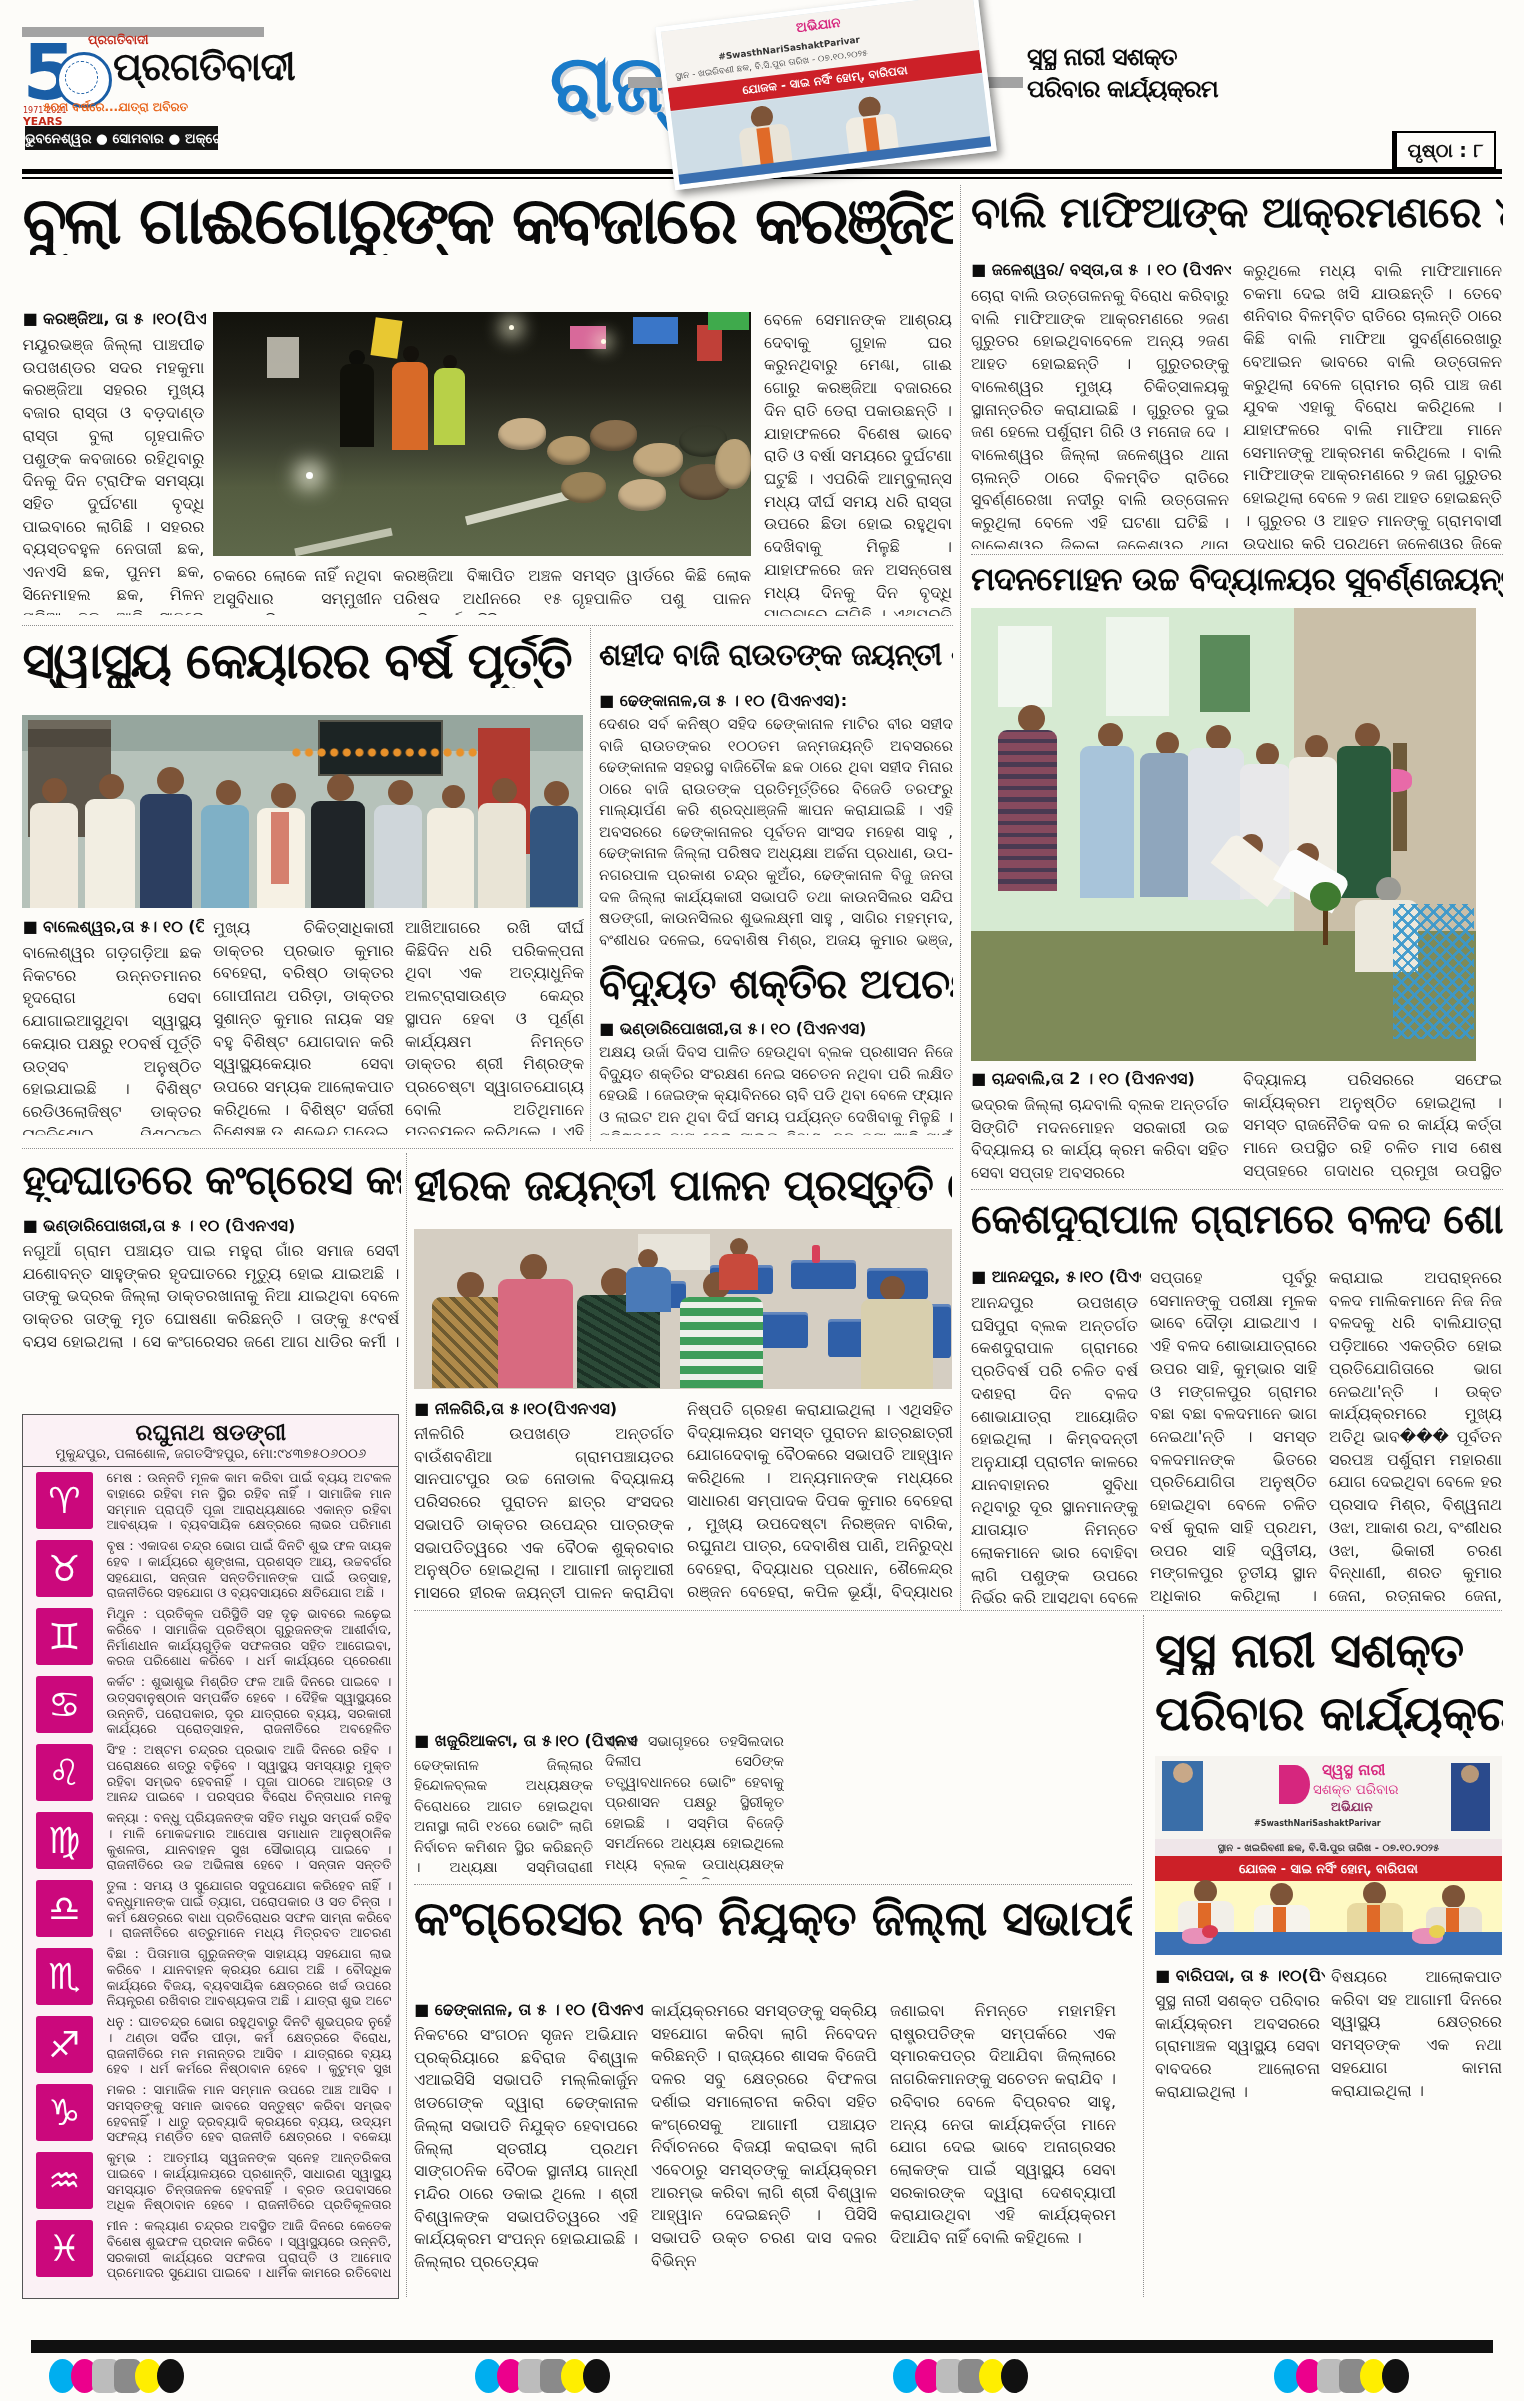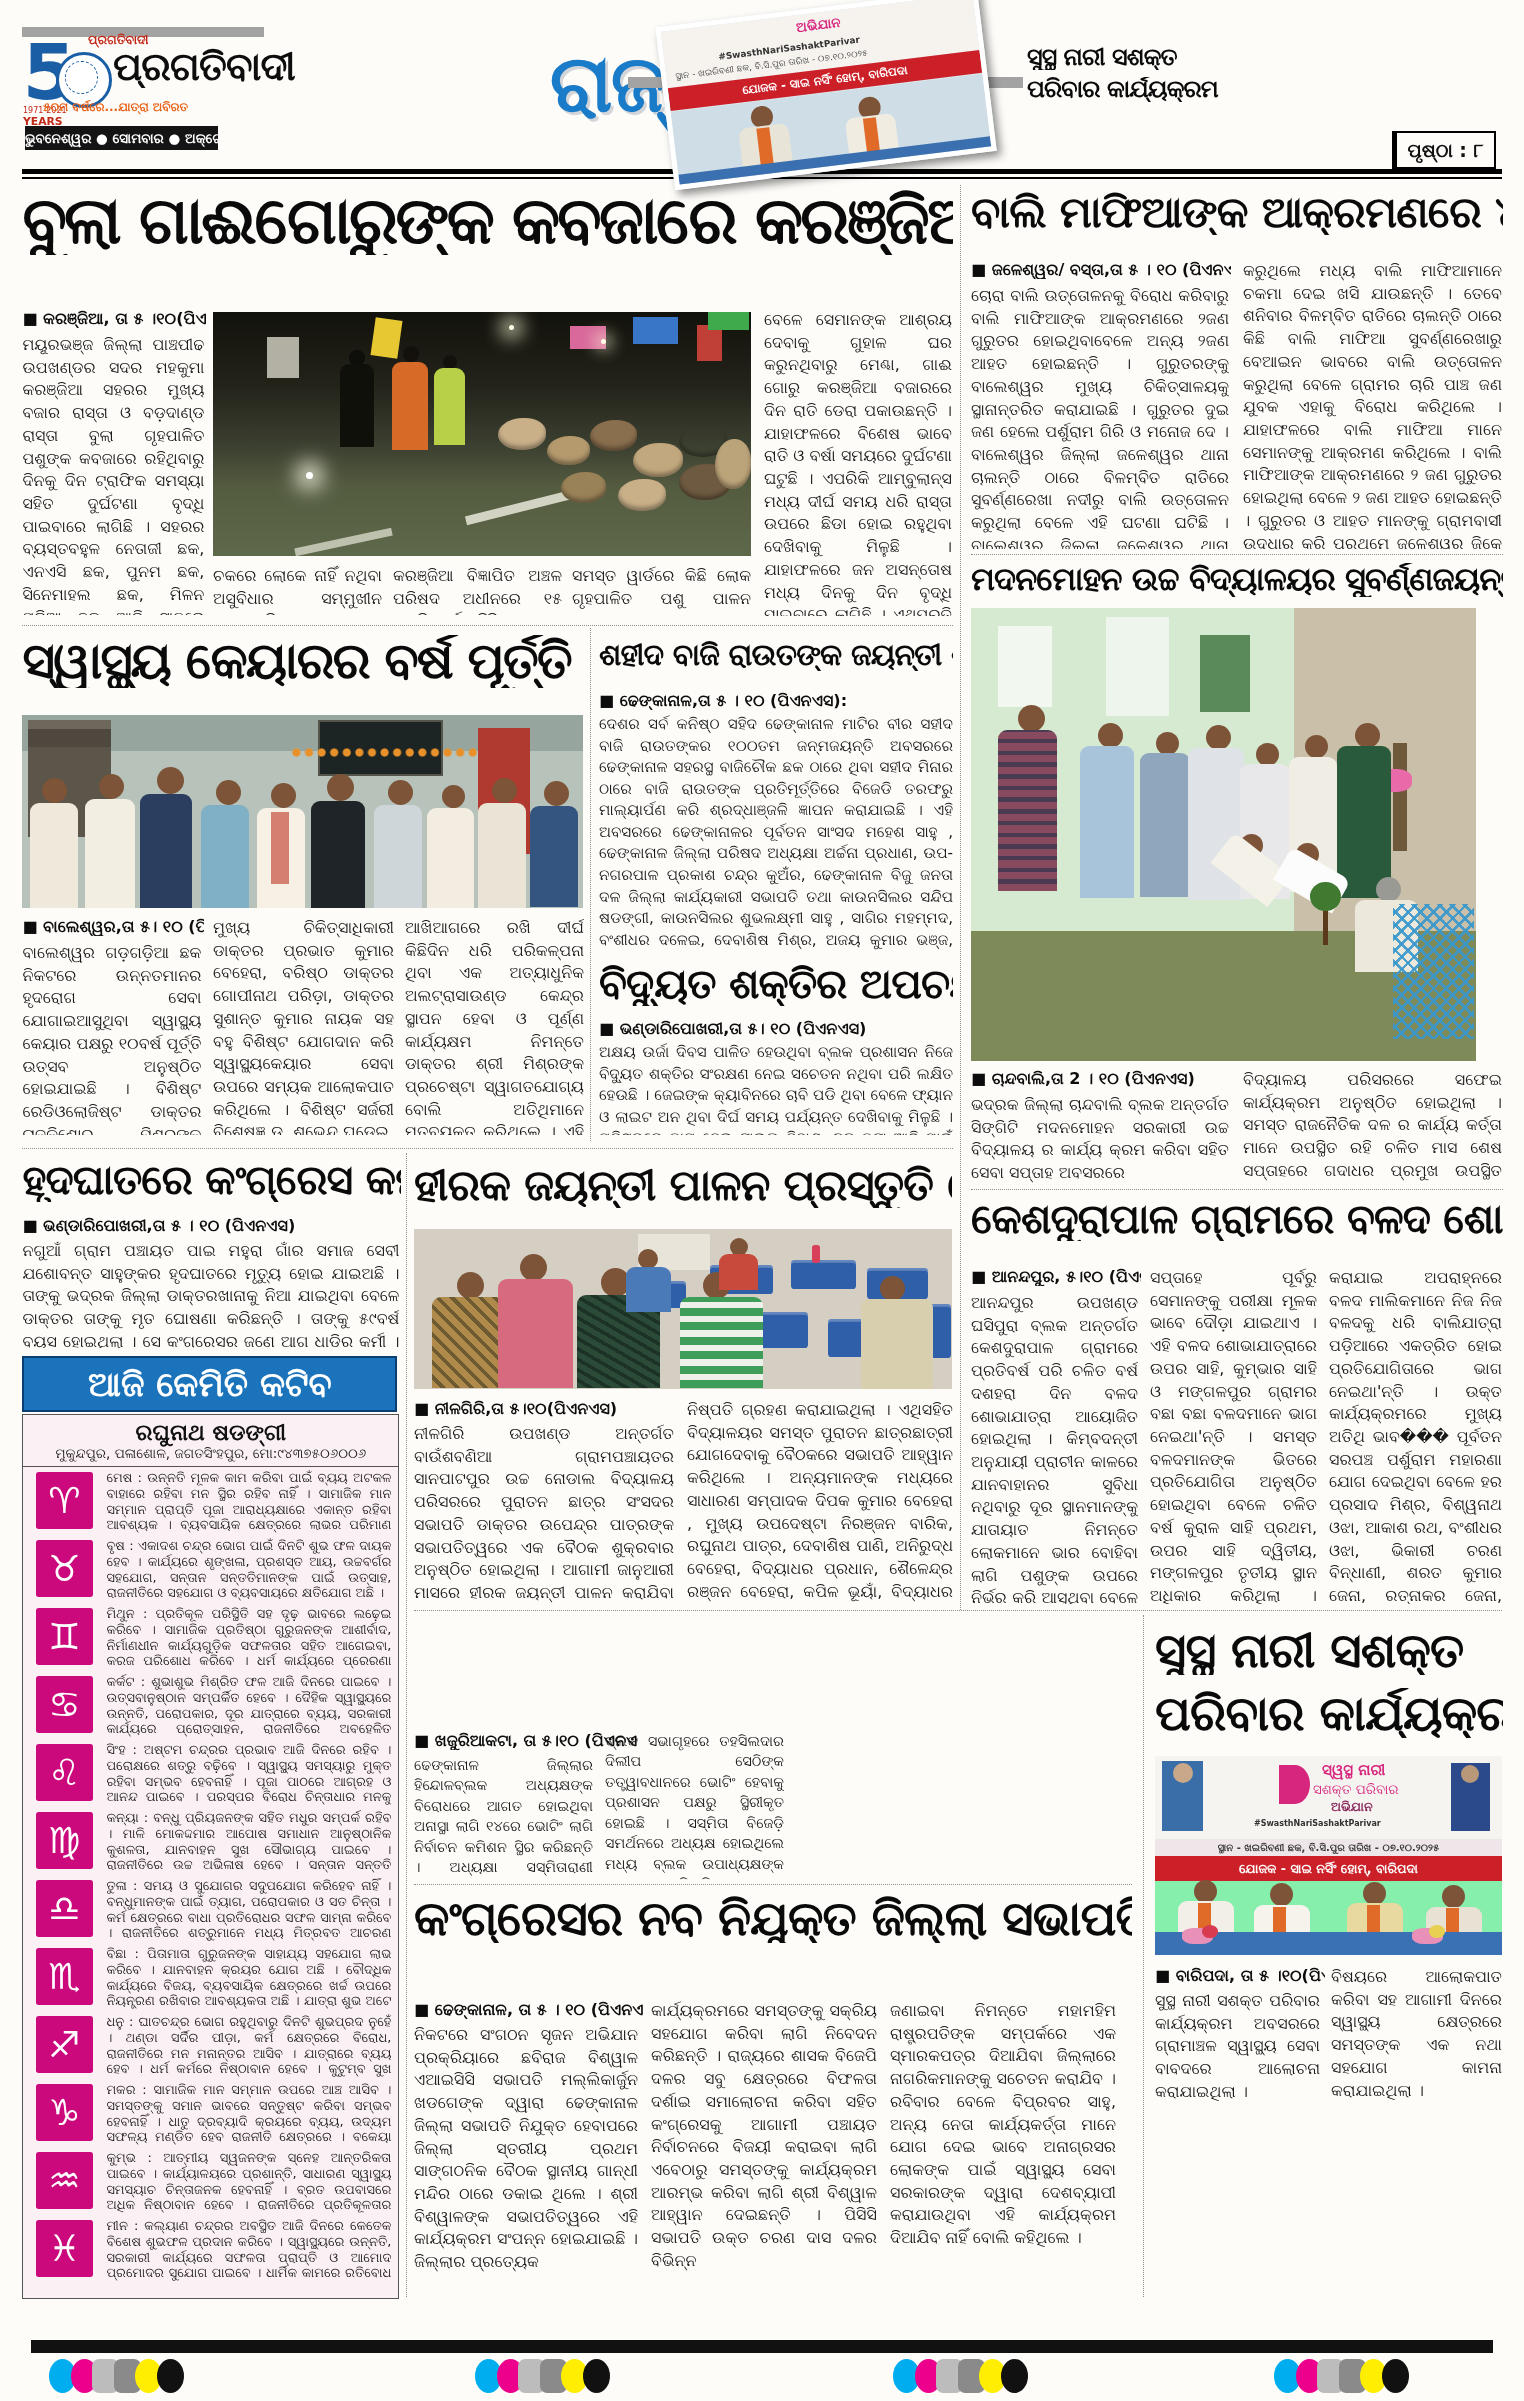--- a/index.html
+++ b/index.html
@@ -196,21 +196,20 @@
   <div class="body" style="left:599px;top:1042px;width:354px;height:93px;font-size:15.2px">ଅକ୍ଷୟ ଉର୍ଜା ଦିବସ ପାଳିତ ହେଉଥିବା ବ୍ଲକ ପ୍ରଶାସନ ନିଜେ ବିଦ୍ୟୁତ ଶକ୍ତିର ସଂରକ୍ଷଣ ନେଇ ସଚେତନ ନଥିବା ପରି ଲକ୍ଷିତ ହେଉଛି । ଜେଇଙ୍କ କ୍ୟାବିନରେ ଚାବି ପଡି ଥିବା ବେଳେ ଫ୍ୟାନ ଓ ଲାଇଟ ଅନ ଥିବା ଦିର୍ଘ ସମୟ ପର୍ଯ୍ୟନ୍ତ ଦେଖିବାକୁ ମିଳୁଛି । ପରିସରରେ କାମ ନେଇ ଟାଇଲ ବିଛାଣ, ଚଡ କଟା ଆଦି ପାଇଁ ବ୍ଲକ ବିଦ୍ୟୁତରୁ ସଂଲଗ୍ନ କରି ସ୍ୱତନ୍ତ୍ର ମିଟର ନବସାଇ ବିଡିଓଙ୍କୁ ହାତ କରି ବିଦ୍ୟୁତ ଖର୍ଚ୍ଚ କରୁଥିବା ପରି ଲକ୍ଷିତ ହେଉଛି ।</div>
 
   <div class="hdot" style="left:22.4px;top:1148px;width:931px"></div>
 
   <div class="hl" style="left:22.4px;top:1159px;width:379px;font-size:41px">ହୃଦଘାତରେ କଂଗ୍ରେସ କର୍ମୀଙ୍କ ମୃତ୍ୟୁ</div>
   <div class="dl" style="left:22.4px;top:1216px;width:377px">■ ଭଣ୍ଡାରିପୋଖରୀ,ତା ୫ । ୧୦ (ପିଏନଏସ)</div>
   <div class="body" style="left:22.4px;top:1240px;width:377px;height:108px">ନଗୁଆଁ ଗ୍ରାମ ପଞ୍ଚାୟତ ପାଇ ମହୁରା ଗାଁର ସମାଜ ସେବୀ ଯଶୋବନ୍ତ ସାହୁଙ୍କର ହୃଦଘାତରେ ମୃତ୍ୟୁ ହୋଇ ଯାଇଅଛି । ତାଙ୍କୁ ଭଦ୍ରକ ଜିଲ୍ଲା ଡାକ୍ତରଖାନାକୁ ନିଆ ଯାଇଥିବା ବେଳେ ଡାକ୍ତର ତାଙ୍କୁ ମୃତ ଘୋଷଣା କରିଛନ୍ତି । ତାଙ୍କୁ ୫୯ବର୍ଷ ବୟସ ହୋଇଥିଲା । ସେ କଂଗ୍ରେସର ଜଣେ ଆଗ ଧାଡିର କର୍ମୀ । ତାଙ୍କ ମୃତ୍ୟୁ ଖବର ପାଇ ଜିଲ୍ଲା କଂଗ୍ରେସର ପ୍ରାକ୍ତନ ସଭାପତି ସୁବ୍ରତ ଦାସ ମେଡିକାଲରେ ପହଞ୍ଚିବା ସହ ଶ୍ମଶାନ ପର୍ଯ୍ୟନ୍ତ ସହ ଯାଇ ଶେଷ ସମ୍ମାନ ପ୍ରଦର୍ଶନ କରିଥିଲେ ।</div>
 
   <div class="vdot" style="left:406px;top:1153px;height:1144px"></div>
 
-  <div class="abs" style="left:22.4px;top:1356px;width:371px;height:52px;background:#1b74bb;border:2.7px solid #0a3f74;color:#fff;font-size:34px;font-weight:bold;text-align:center;line-height:52px;white-space:nowrap;overflow:hidden">ଆଜି କେମିତି କଟିବ</div>
   <div class="abs" style="left:22.4px;top:1414px;width:375px;height:883px;border:1.8px solid #555;background:#fbf1f5">
     <div style="text-align:center;font-size:22.4px;font-weight:bold;color:#111;margin-top:3.6px">ରଘୁନାଥ ଷଡଙ୍ଗୀ</div>
     <div style="text-align:center;font-size:13.5px;color:#222;border-bottom:1.8px solid #555;padding-bottom:4.5px;white-space:nowrap;overflow:hidden">ମୁକୁନ୍ଦପୁର, ପଳାଶୋଳ, ଜଗତସିଂହପୁର, ମୋ:୯୪୩୭୫୦୬୦୦୬</div>
     <div class="zrow">
         <div class="zicon">♈</div>
         <div class="ztext">ମେଷ : ଉନ୍ନତି ମୂଳକ କାମ କରିବା ପାଇଁ ବ୍ୟୟ ଅଟକଳ ବାହାରେ ରହିବା ମନ ସ୍ଥିର ରହିବ ନାହିଁ । ସାମାଜିକ ମାନ ସମ୍ମାନ ପ୍ରାପ୍ତି ପୂଜା ଆରାଧ୍ୟକ୍ଷାରେ ଏକାନ୍ତ ରହିବା ଆବଶ୍ୟକ । ବ୍ୟବସାୟିକ କ୍ଷେତ୍ରରେ ଲାଭର ପରିମାଣ କମିବ ।</div>
       </div>
     <div class="zrow">
         <div class="zicon">♉</div>
         <div class="ztext">ବୃଷ : ଏକାଦଶ ଚନ୍ଦ୍ର ଭୋଗ ପାଇଁ ଦିନଟି ଶୁଭ ଫଳ ଦାୟକ ହେବ । କାର୍ଯ୍ୟରେ ଶୃଙ୍ଖଳା, ପ୍ରଶସ୍ତ ଆୟ, ଉଚ୍ଚବର୍ଗର ସହଯୋଗ, ସନ୍ତାନ ସନ୍ତତିମାନଙ୍କ ପାଇଁ ଉତ୍ସାହ, ରାଜନୀତିରେ ସହଯୋଗ ଓ ବ୍ୟବସାୟରେ କ୍ଷତିଯୋଗ ଅଛି ।</div>
@@ -303,21 +302,21 @@
   <div class="hdot" style="left:414px;top:1884px;width:718px"></div>
 
   <div class="hl" style="left:414px;top:1893px;width:718px;font-size:48px">କଂଗ୍ରେସର ନବ ନିଯୁକ୍ତ ଜିଲ୍ଲା ସଭାପତିଙ୍କ ସାଙ୍ଗଠନିକ ବୈଠକ</div>
   <div class="dl" style="left:414px;top:2000px;width:229px">■ ଢେଙ୍କାନାଳ, ତା ୫ । ୧୦ (ପିଏନଏସ)</div>
   <div class="body" style="left:414px;top:2024px;width:224px;height:294px">ନିକଟରେ ସଂଗଠନ ସୃଜନ ଅଭିଯାନ ପ୍ରକ୍ରିୟାରେ ଛବିରାଜ ବିଶ୍ୱାଳ ଏଆଇସିସି ସଭାପତି ମଲ୍ଲିକାର୍ଜୁନ ଖଡଗେଙ୍କ ଦ୍ୱାରା ଢେଙ୍କାନାଳ ଜିଲ୍ଲା ସଭାପତି ନିଯୁକ୍ତ ହେବାପରେ ଜିଲ୍ଲା ସ୍ତରୀୟ ପ୍ରଥମ ସାଙ୍ଗଠନିକ ବୈଠକ ସ୍ଥାନୀୟ ଗାନ୍ଧୀ ମନ୍ଦିର ଠାରେ ଡକାଇ ଥିଲେ । ଶ୍ରୀ ବିଶ୍ୱାଳଙ୍କ ସଭାପତିତ୍ୱରେ ଏହି କାର୍ଯ୍ୟକ୍ରମ ସଂପନ୍ନ ହୋଇଯାଇଛି । ଜିଲ୍ଲାର ପ୍ରତ୍ୟେକ</div>
   <div class="body" style="left:651px;top:2000px;width:226px;height:318px">କାର୍ଯ୍ୟକ୍ରମରେ ସମସ୍ତଙ୍କୁ ସକ୍ରିୟ ସହଯୋଗ କରିବା ଲାଗି ନିବେଦନ କରିଛନ୍ତି । ରାଜ୍ୟରେ ଶାସକ ବିଜେପି ଦଳର ସବୁ କ୍ଷେତ୍ରରେ ବିଫଳତା ଦର୍ଶାଇ ସମାଲୋଚନା କରିବା ସହିତ କଂଗ୍ରେସକୁ ଆଗାମୀ ପଞ୍ଚାୟତ ନିର୍ବାଚନରେ ବିଜୟୀ କରାଇବା ଲାଗି ଏବେଠାରୁ ସମସ୍ତଙ୍କୁ କାର୍ଯ୍ୟକ୍ରମ ଆରମ୍ଭ କରିବା ଲାଗି ଶ୍ରୀ ବିଶ୍ୱାଳ ଆହ୍ୱାନ ଦେଇଛନ୍ତି । ପିସିସି ସଭାପତି ଉକ୍ତ ଚରଣ ଦାସ ଦଳର ବିଭିନ୍ନ</div>
   <div class="body" style="left:890px;top:2000px;width:226px;height:318px">ଜଣାଇବା ନିମନ୍ତେ ମହାମହିମ ରାଷ୍ଟ୍ରପତିଙ୍କ ସମ୍ପର୍କରେ ଏକ ସ୍ମାରକପତ୍ର ଦିଆଯିବା ଜିଲ୍ଲାରେ ନାଗରିକମାନଙ୍କୁ ସଚେତନ କରାଯିବ । ରବିବାର ବେଳେ ବିପ୍ରବର ସାହୁ, ଅନ୍ୟ ନେତା କାର୍ଯ୍ୟକର୍ତ୍ତା ମାନେ ଯୋଗ ଦେଇ ଭାବେ ଅନାଗ୍ରସର ଲୋକଙ୍କ ପାଇଁ ସ୍ୱାସ୍ଥ୍ୟ ସେବା ସରକାରଙ୍କ ଦ୍ୱାରା ଦେଶବ୍ୟାପୀ କରାଯାଉଥିବା ଏହି କାର୍ଯ୍ୟକ୍ରମ ଦିଆଯିବ ନାହିଁ ବୋଲି କହିଥିଲେ ।</div>
 
   <div class="hl" style="left:1155px;top:1625px;width:348px;font-size:48px">ସୁସ୍ଥ ନାରୀ ସଶକ୍ତ</div>
   <div class="hl" style="left:1155px;top:1688px;width:348px;font-size:48px">ପରିବାର କାର୍ଯ୍ୟକ୍ରମ</div>
-  <div class="photo" style="left:1155px;top:1756px;width:347px;height:199px;background:#86efac">
+  <div class="photo" style="left:1155px;top:1756px;width:347px;height:199px;background:#fef9c3">
     <div class="abs" style="left:0;top:0;width:347px;height:83px;background:#f6f4f0"></div>
     <div class="abs" style="left:7.2px;top:5.4px;width:41px;height:70px;background:#3a6ea8"></div>
     <div class="head" style="left:18px;top:7.2px;width:20px;height:20px;background:#c8a888"></div>
     <div class="abs" style="left:296px;top:7.2px;width:39px;height:68px;background:#2a4a8c"></div>
     <div class="head" style="left:306px;top:9px;width:18px;height:18px;background:#b89878"></div>
     <div class="abs" style="left:124px;top:9px;width:30.5px;height:39px;background:#d6267e;border-radius:0 60% 60% 0"></div>
     <div class="abs" style="left:167px;top:5.4px;font-size:15.2px;font-weight:bold;color:#d6267e;white-space:nowrap">ସ୍ୱସ୍ଥ ନାରୀ</div>
     <div class="abs" style="left:158px;top:25px;font-size:13.5px;font-weight:normal;color:#d6267e;white-space:nowrap">ସଶକ୍ତ ପରିବାର</div>
     <div class="abs" style="left:176px;top:43px;font-size:12.6px;font-weight:bold;color:#8a2a5e;white-space:nowrap">ଅଭିଯାନ</div>
     <div class="abs" style="left:99px;top:63px;font-size:8px;font-weight:bold;color:#333;white-space:nowrap">#SwasthNariSashaktParivar</div>

